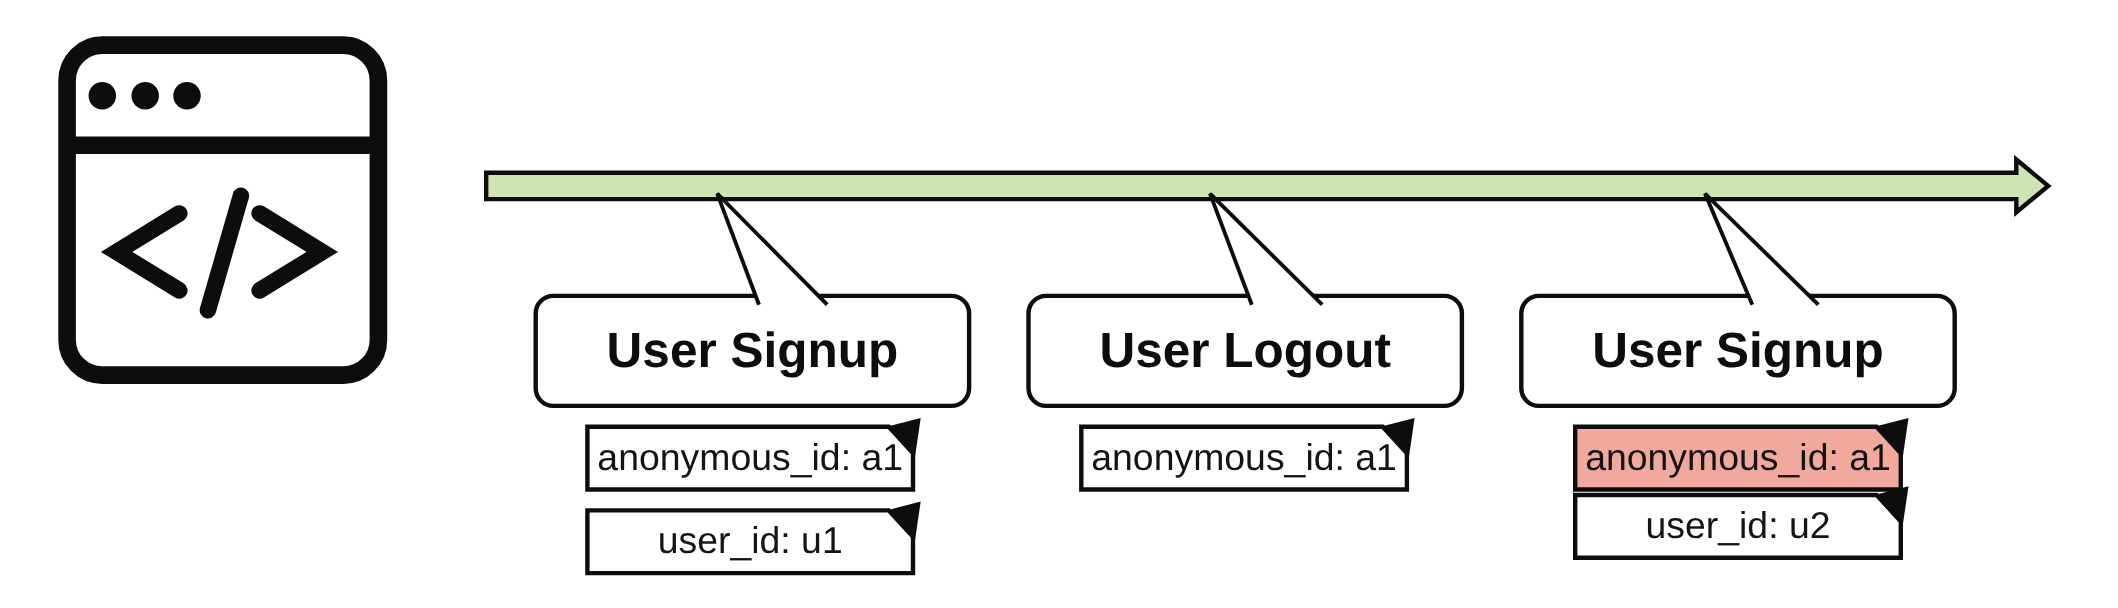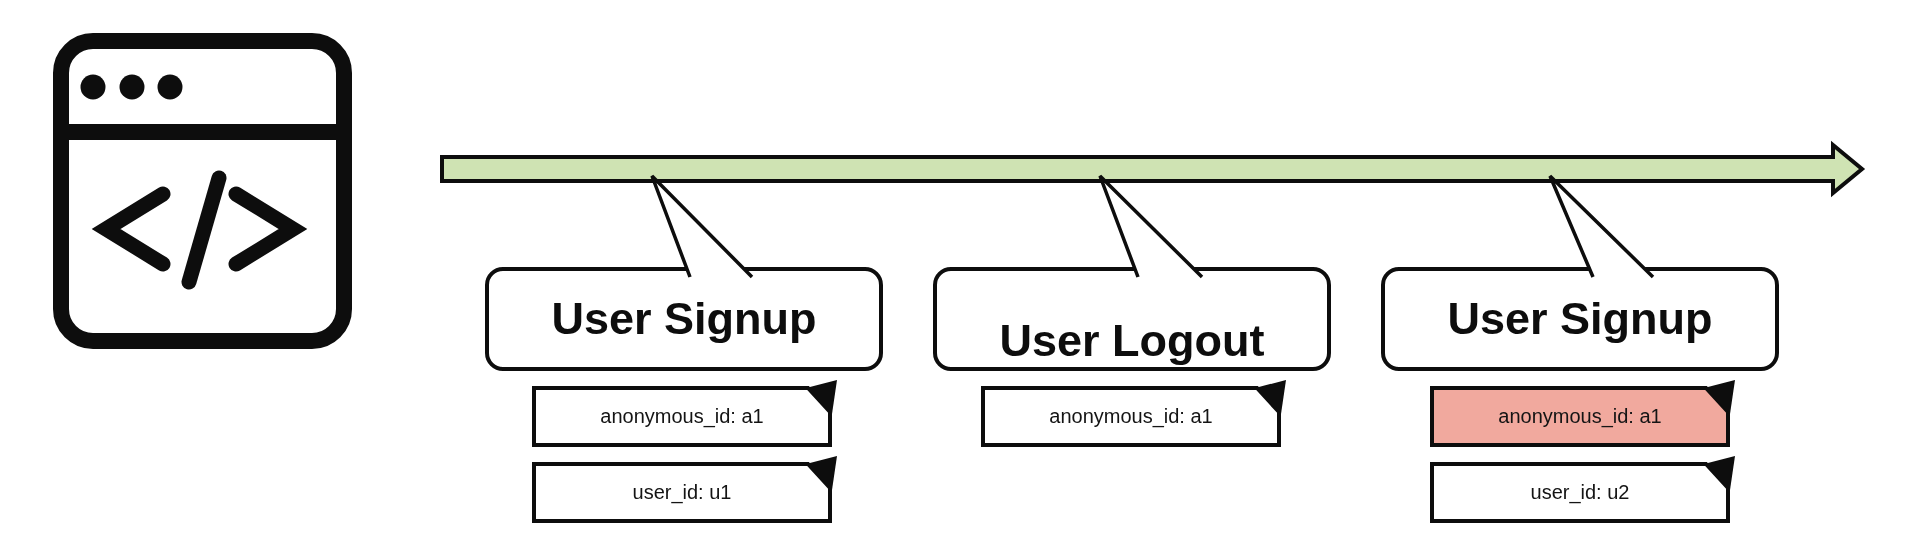--- a/index.html
+++ b/index.html
@@ -24,21 +24,21 @@
 
   
   .note {
     position:absolute; width:300px; height:61px;
     display:flex; align-items:center; justify-content:center;
   }
   .note-shape { position:absolute; left:0; top:0; overflow:visible; }
   .note-body  { fill:#ffffff; stroke:var(--ink); stroke-width:4; stroke-linejoin:miter; }
   .note--highlight .note-body { fill:var(--highlight-salmon); }
   .note-flap  { fill:var(--ink); }
-  .note-text  { position:relative; font-size:20px; color:#141414; white-space:nowrap; }
+  .note-text  { position:relative; font-size:34px; color:#141414; white-space:nowrap; }
 
   
   .overlay { position:absolute; left:0; top:0; pointer-events:none; }
   .arrow-body { fill:var(--timeline-green); stroke:var(--ink); stroke-width:4; stroke-linejoin:miter; }
   .tail { fill:#ffffff; stroke:var(--ink); stroke-width:3.5; stroke-linejoin:miter; }
 </style>
 </head>
 <body>
 
 <div class="canvas" style="--ink: #0d0d0d; --timeline-green: #cfe3b3; --highlight-salmon: #f1a99e;">
@@ -69,42 +69,42 @@
     <span class="note-text">anonymous_id: a1</span>
   </div>
   <div class="note" style="left:532px; top:462px;align-items:center;">
     <svg class="note-shape" width="300" height="61" viewBox="0 0 300 61">
       <path class="note-body" d="M 2 2 H 276 L 298 26 V 59 H 2 Z"></path>
       <path class="note-flap" d="M 274 2 L 305 -6 L 300 28 Z"></path>
     </svg>
     <span class="note-text">user_id: u1</span>
   </div>
 
-  <div class="event-title-box" style="left:933px;align-items:flex-end;">
+  <div class="event-title-box" style="left:933px;">
     <span class="event-title">User Logout</span>
   </div>
   <div class="note" style="left:981px; top:386px;">
     <svg class="note-shape" width="300" height="61" viewBox="0 0 300 61">
       <path class="note-body" d="M 2 2 H 276 L 298 26 V 59 H 2 Z"></path>
       <path class="note-flap" d="M 274 2 L 305 -6 L 300 28 Z"></path>
     </svg>
     <span class="note-text">anonymous_id: a1</span>
   </div>
 
   <div class="event-title-box" style="left:1381px;">
     <span class="event-title">User Signup</span>
   </div>
   <div class="note note--highlight" style="left:1430px; top:386px;">
     <svg class="note-shape" width="300" height="61" viewBox="0 0 300 61">
       <path class="note-body" d="M 2 2 H 276 L 298 26 V 59 H 2 Z"></path>
       <path class="note-flap" d="M 274 2 L 305 -6 L 300 28 Z"></path>
     </svg>
     <span class="note-text">anonymous_id: a1</span>
   </div>
-  <div class="note" style="left:1430px; top:462px;">
+  <div class="note" style="left:1430px; top:448px;">
     <svg class="note-shape" width="300" height="61" viewBox="0 0 300 61">
       <path class="note-body" d="M 2 2 H 276 L 298 26 V 59 H 2 Z"></path>
       <path class="note-flap" d="M 274 2 L 305 -6 L 300 28 Z"></path>
     </svg>
     <span class="note-text">user_id: u2</span>
   </div>
 
   <svg class="overlay" width="1925" height="553" viewBox="0 0 1925 553">
     <path class="arrow-body" d="M 442 157 L 1833 157 L 1833 145 L 1862 169 L 1833 193 L 1833 181 L 442 181 Z"></path>
     <path class="tail" d="M 690 277 L 652 176 L 752 277"></path>

